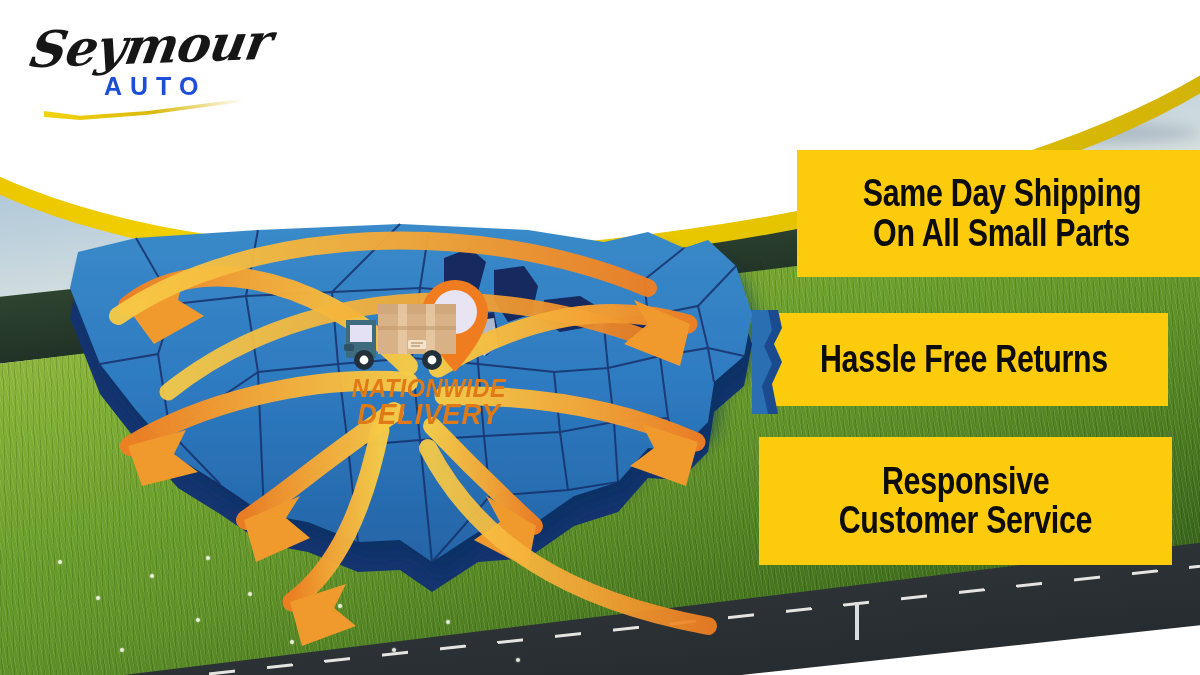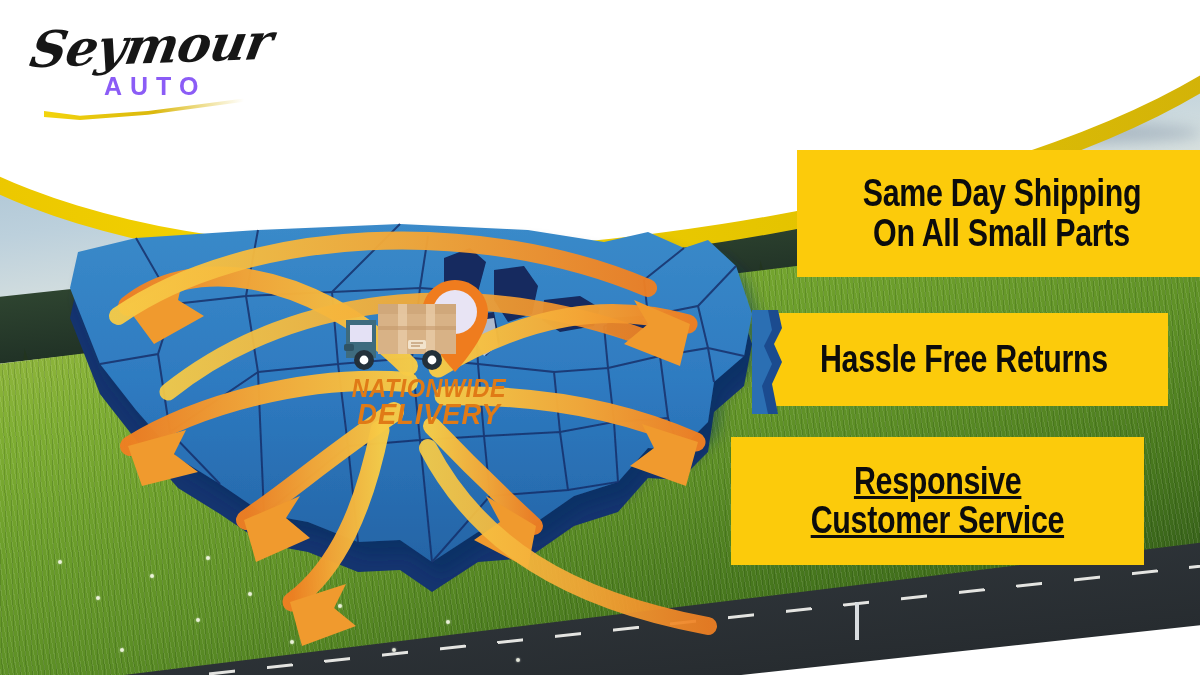--- a/index.html
+++ b/index.html
@@ -83,21 +83,21 @@
   .logo{position:absolute;left:26px;top:14px;width:230px;height:110px;}
   .logo-script{
     position:absolute;left:6px;top:2px;
     font-family:"DejaVu Serif",serif;font-style:italic;font-weight:700;
     font-size:50px;color:#161616;letter-spacing:-1px;
     transform:skewX(-12deg) rotate(-2deg);
   }
   .logo-auto{
     position:absolute;left:78px;top:58px;
     font-family:"Liberation Sans",sans-serif;font-weight:700;
-    font-size:25px;color:#8b5cf6;letter-spacing:8px;
+    font-size:25px;color:#1d4ed8;letter-spacing:8px;
   }
   .logo-swoosh{
     position:absolute;left:18px;top:82px;width:200px;height:24px;
     background:linear-gradient(90deg,#f2d200,#d9b400 55%,#fff 100%);
     clip-path:polygon(0% 62%, 18% 82%, 52% 62%, 100% 10%, 100% 24%, 52% 78%, 18% 100%, 0% 88%);
     opacity:.95;
   }
 
   
   .mapwrap{position:absolute;left:8px;top:196px;width:780px;height:470px;}
@@ -120,21 +120,21 @@
     display:flex;flex-direction:column;align-items:center;justify-content:center;
     color:#0c0c0c;text-align:center;line-height:1.03;
   }
   .panel .ln{
     font-family:"Liberation Sans",sans-serif;font-weight:700;
     font-size:38px;letter-spacing:-.4px;transform:scaleX(.80);
     white-space:nowrap;
   }
   #panel1{left:759px;top:150px;width:409px;height:127px;margin-left:38px;}
   #panel2{left:759px;top:313px;width:409px;height:93px;}
-  #panel3{left:731px;top:437px;width:413px;height:128px;text-decoration:underline;}
+  #panel3{left:759px;top:437px;width:413px;height:128px;}
 
   
   .map-overlap{position:absolute;left:752px;top:310px;width:58px;height:104px;
     pointer-events:none;}
 </style>
 </head>
 <body>
 
 <div id="stage">
 

